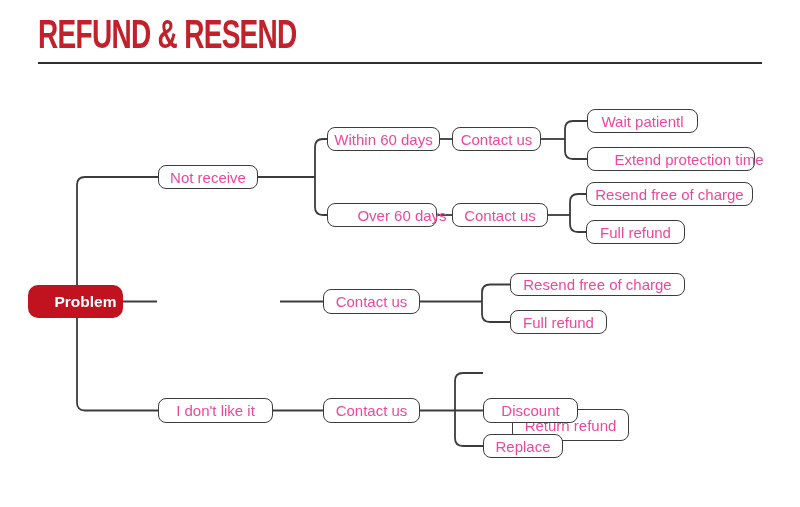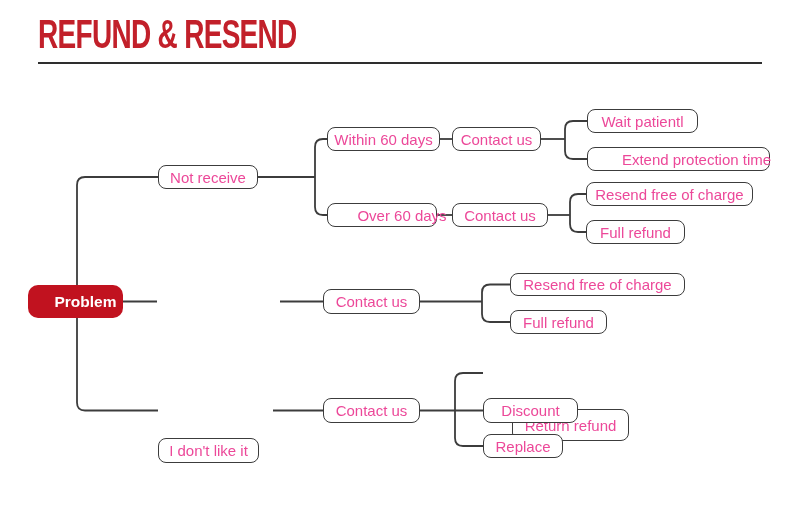--- a/index.html
+++ b/index.html
@@ -56,29 +56,29 @@
     <path d="M 420 410.5 H 483"></path>
     <path d="M 483 373 H 463 Q 455 373 455 381 V 438 Q 455 446 463 446 H 483"></path>
   </svg>
 
   <div class="node root" style="left:28px;top:285px;width:95px;height:33px;padding-left:20px;">Problem</div>
 
   <div class="node" style="left:158px;top:165px;width:100px;height:24px;">Not receive</div>
   <div class="node" style="left:327px;top:127px;width:113px;height:24px;">Within 60 days</div>
   <div class="node" style="left:452px;top:127px;width:89px;height:24px;">Contact us</div>
   <div class="node" style="left:587px;top:109px;width:111px;height:24px;">Wait patientl</div>
-  <div class="node" style="left:587px;top:147px;width:183px;height:24px;padding-left:36px;">Extend protection time</div>
+  <div class="node" style="left:587px;top:147px;width:168px;height:24px;padding-left:36px;">Extend protection time</div>
   <div class="node" style="left:327px;top:203px;width:110px;height:24px;padding-left:40px;">Over 60 days</div>
   <div class="node" style="left:452px;top:203px;width:96px;height:24px;">Contact us</div>
   <div class="node" style="left:586px;top:182px;width:167px;height:24px;">Resend free of charge</div>
   <div class="node" style="left:586px;top:220px;width:99px;height:24px;">Full refund</div>
 
   <div class="node" style="left:323px;top:289px;width:97px;height:25px;">Contact us</div>
   <div class="node" style="left:510px;top:273px;width:175px;height:23px;">Resend free of charge</div>
   <div class="node" style="left:510px;top:310px;width:97px;height:24px;">Full refund</div>
 
-  <div class="node" style="left:158px;top:398px;width:101px;height:25px;margin-top:40px;">I don't like it</div>
+  <div class="node" style="left:158px;top:398px;width:115px;height:25px;">I don't like it</div>
   <div class="node" style="left:323px;top:398px;width:97px;height:25px;">Contact us</div>
   <div class="node" style="left:512px;top:361px;width:117px;height:32px;margin-top:48px;">Return refund</div>
   <div class="node" style="left:483px;top:398px;width:95px;height:25px;">Discount</div>
   <div class="node" style="left:483px;top:434px;width:80px;height:24px;">Replace</div>
 
 </div>
 
 </body></html>

